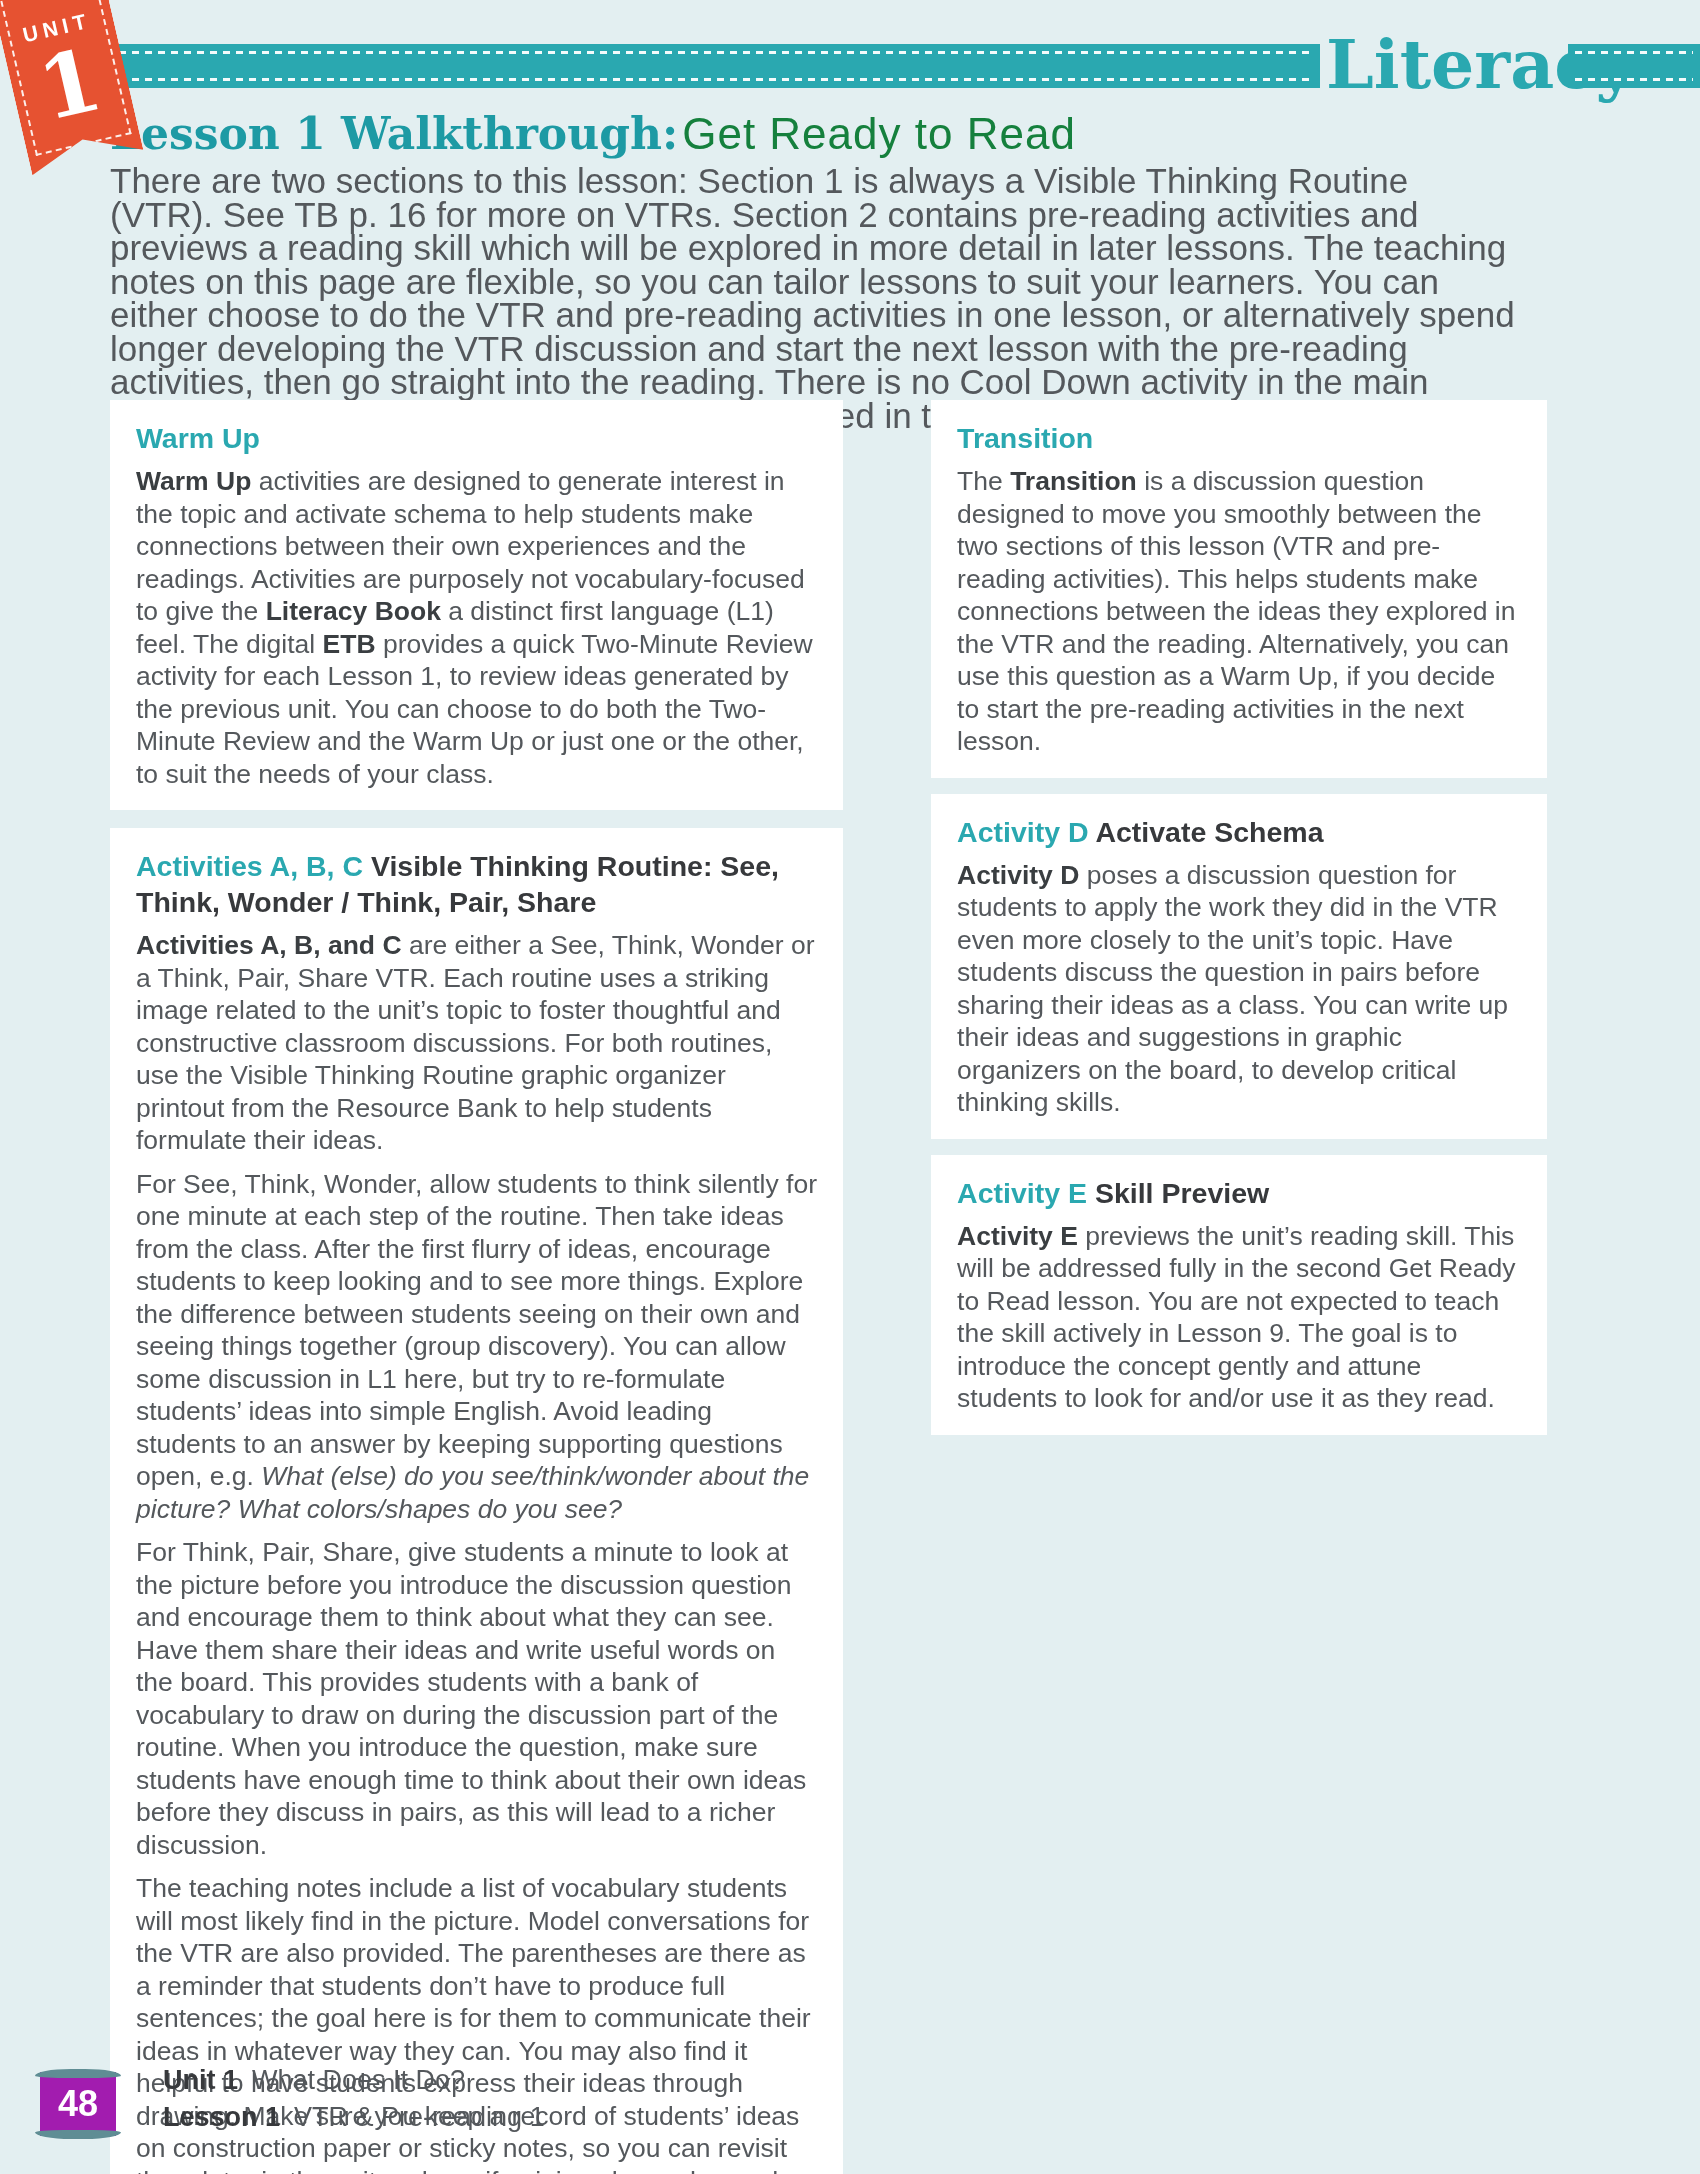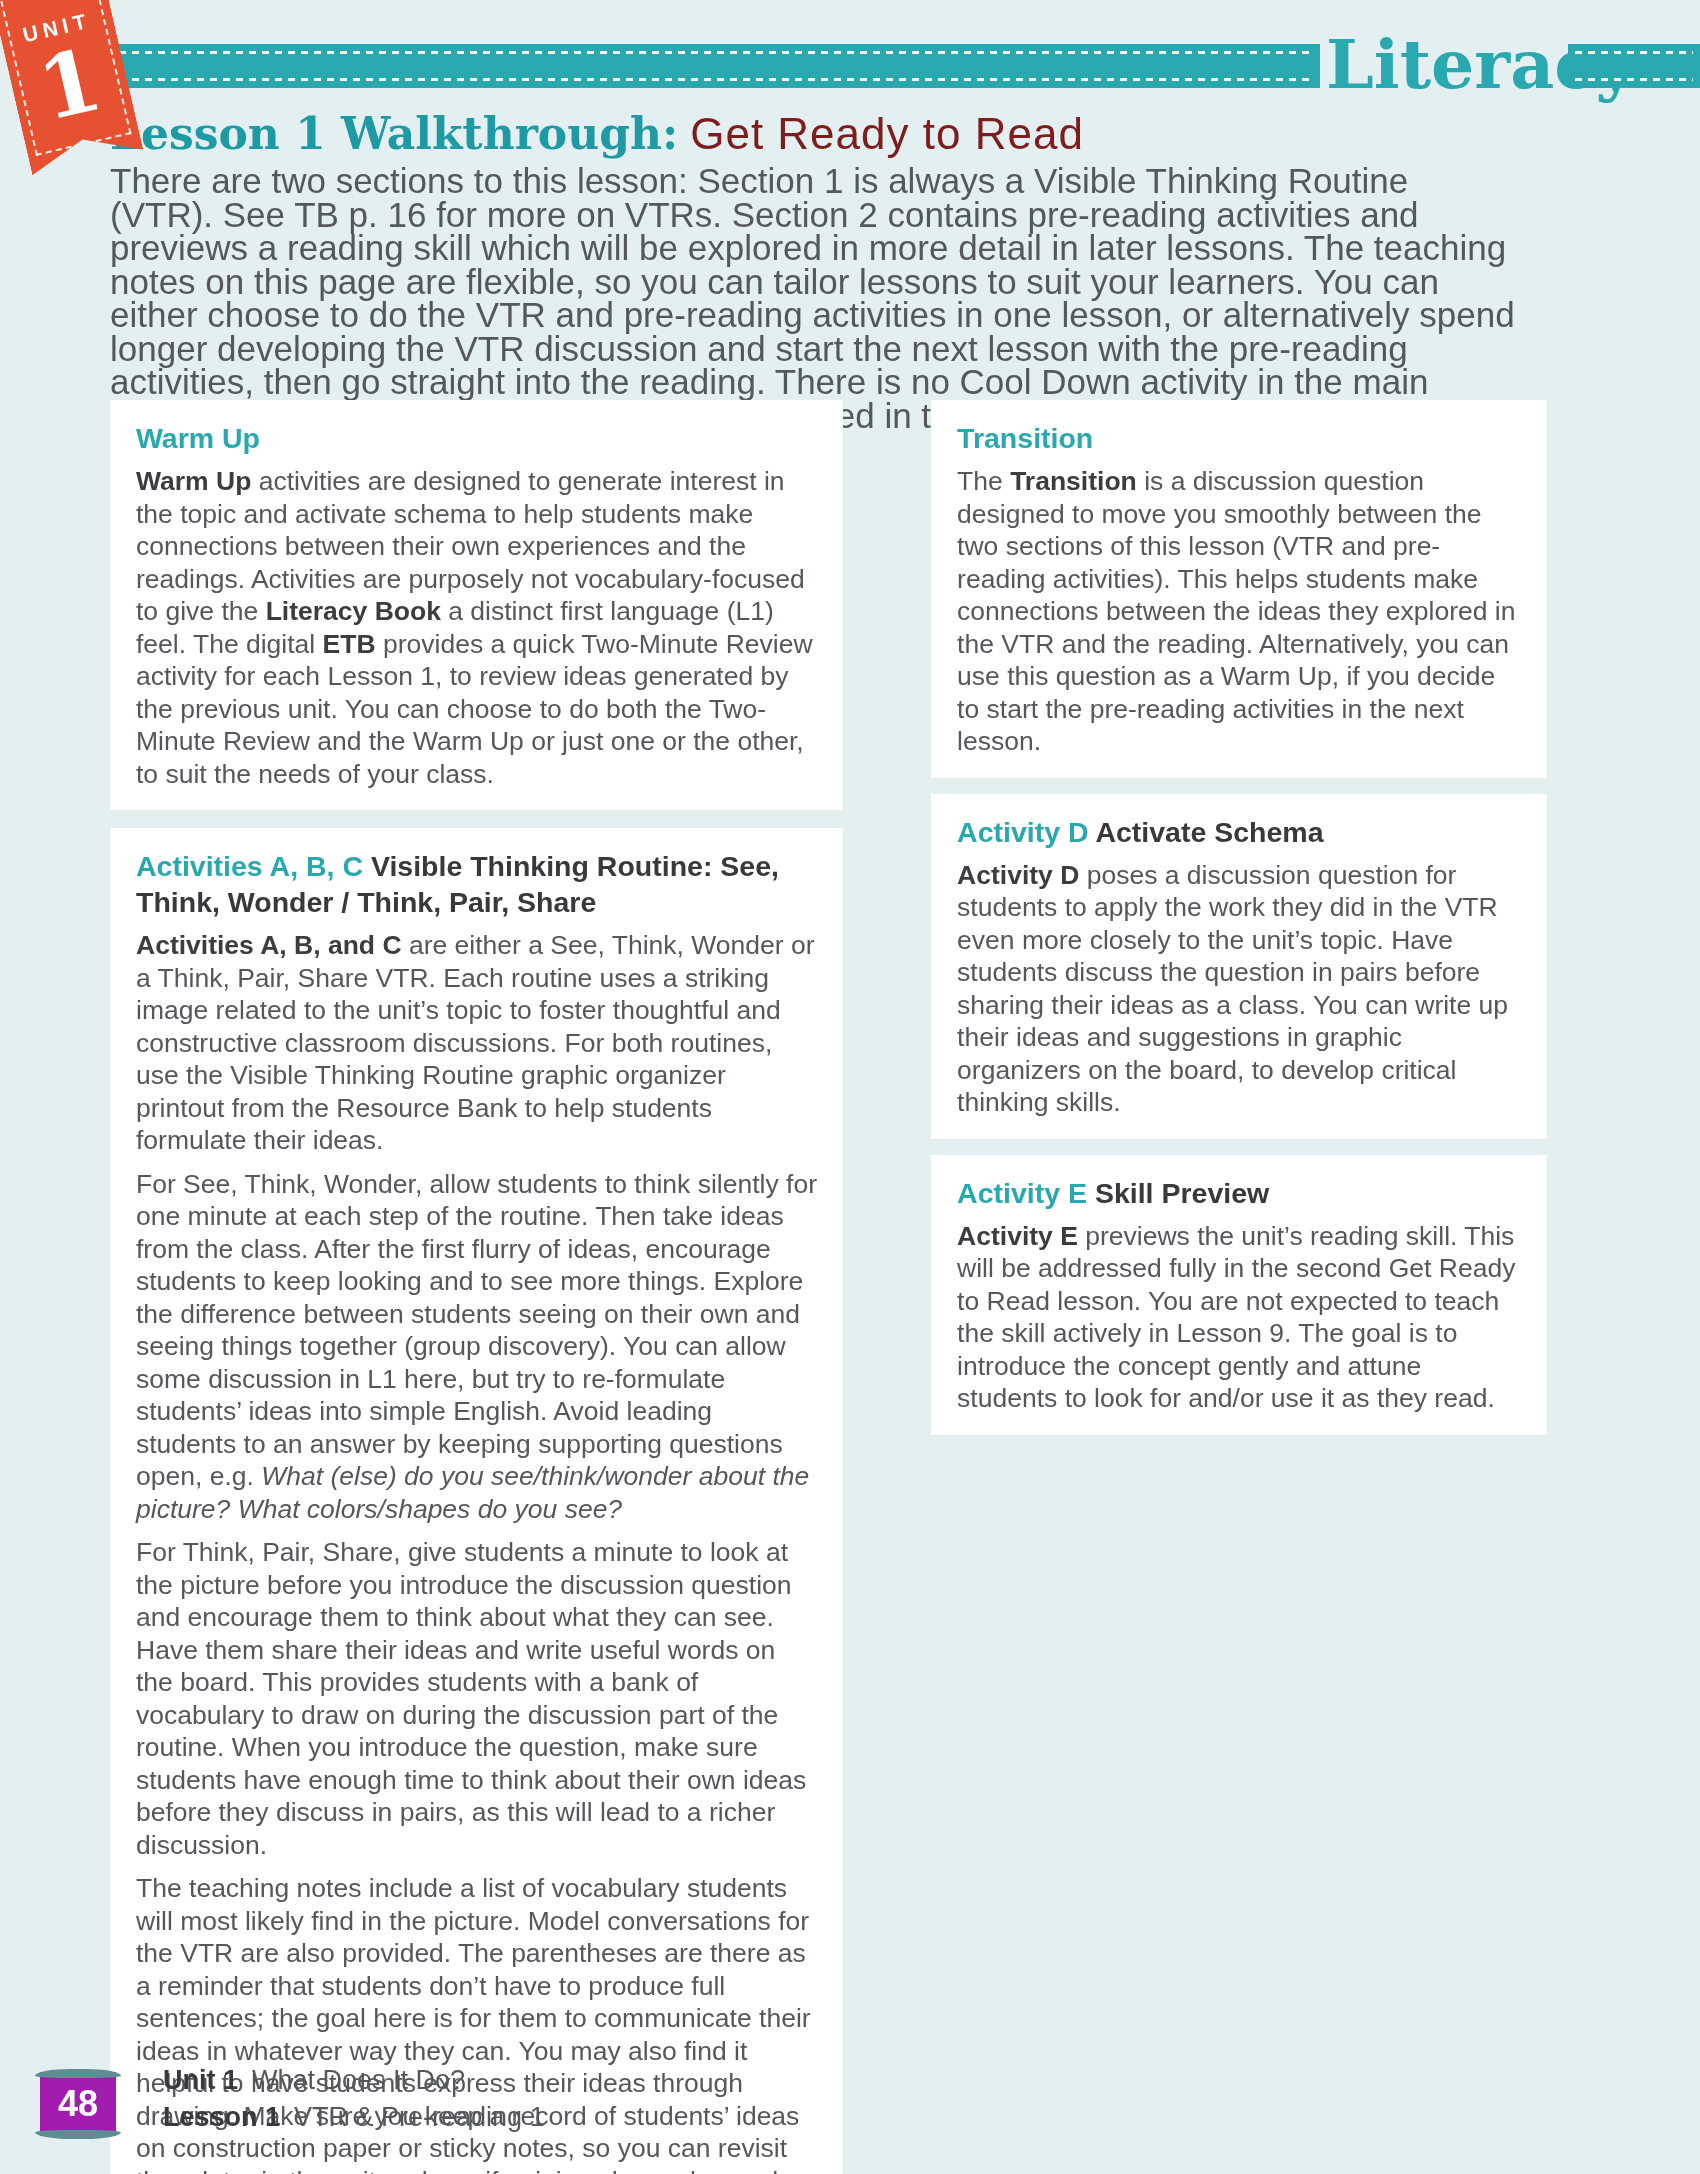--- a/index.html
+++ b/index.html
@@ -46,21 +46,21 @@
     color:#fff;font-size:21px;font-weight:bold;letter-spacing:5px;
   }
   .unit-num{
     display:block;text-align:center;color:#fff;
     font-family:"DejaVu Serif",serif;font-weight:bold;
     font-size:86px;line-height:92px;
   }
   
   .lesson-title{position:absolute;top:108px;left:110px;margin:0;font-size:44px;line-height:52px;white-space:nowrap;}
   .t-main{font-family:"DejaVu Serif",serif;font-weight:bold;color:#1d9aa4;}
-  .t-sub{font-weight:normal;color:#7f1d1d;margin-left:12px;letter-spacing:1px;}
+  .t-sub{font-weight:normal;color:#15803d;margin-left:4px;letter-spacing:1px;}
   
   .intro{position:absolute;top:164px;left:110px;width:1410px;margin:0;
          font-size:35px;line-height:33.5px;}
   
   .cols{position:absolute;top:400px;left:110px;width:1437px;display:flex;gap:88px;align-items:flex-start;}
   .col{display:flex;flex-direction:column;}
   .col-left{width:757px;gap:18px;}
   .col-right{width:636px;gap:16px;}
   .box{background:#ffffff;padding:16px 24px 20px 26px;}
   .box h2{margin:4px 0 9px;font-size:28.5px;line-height:36px;}

